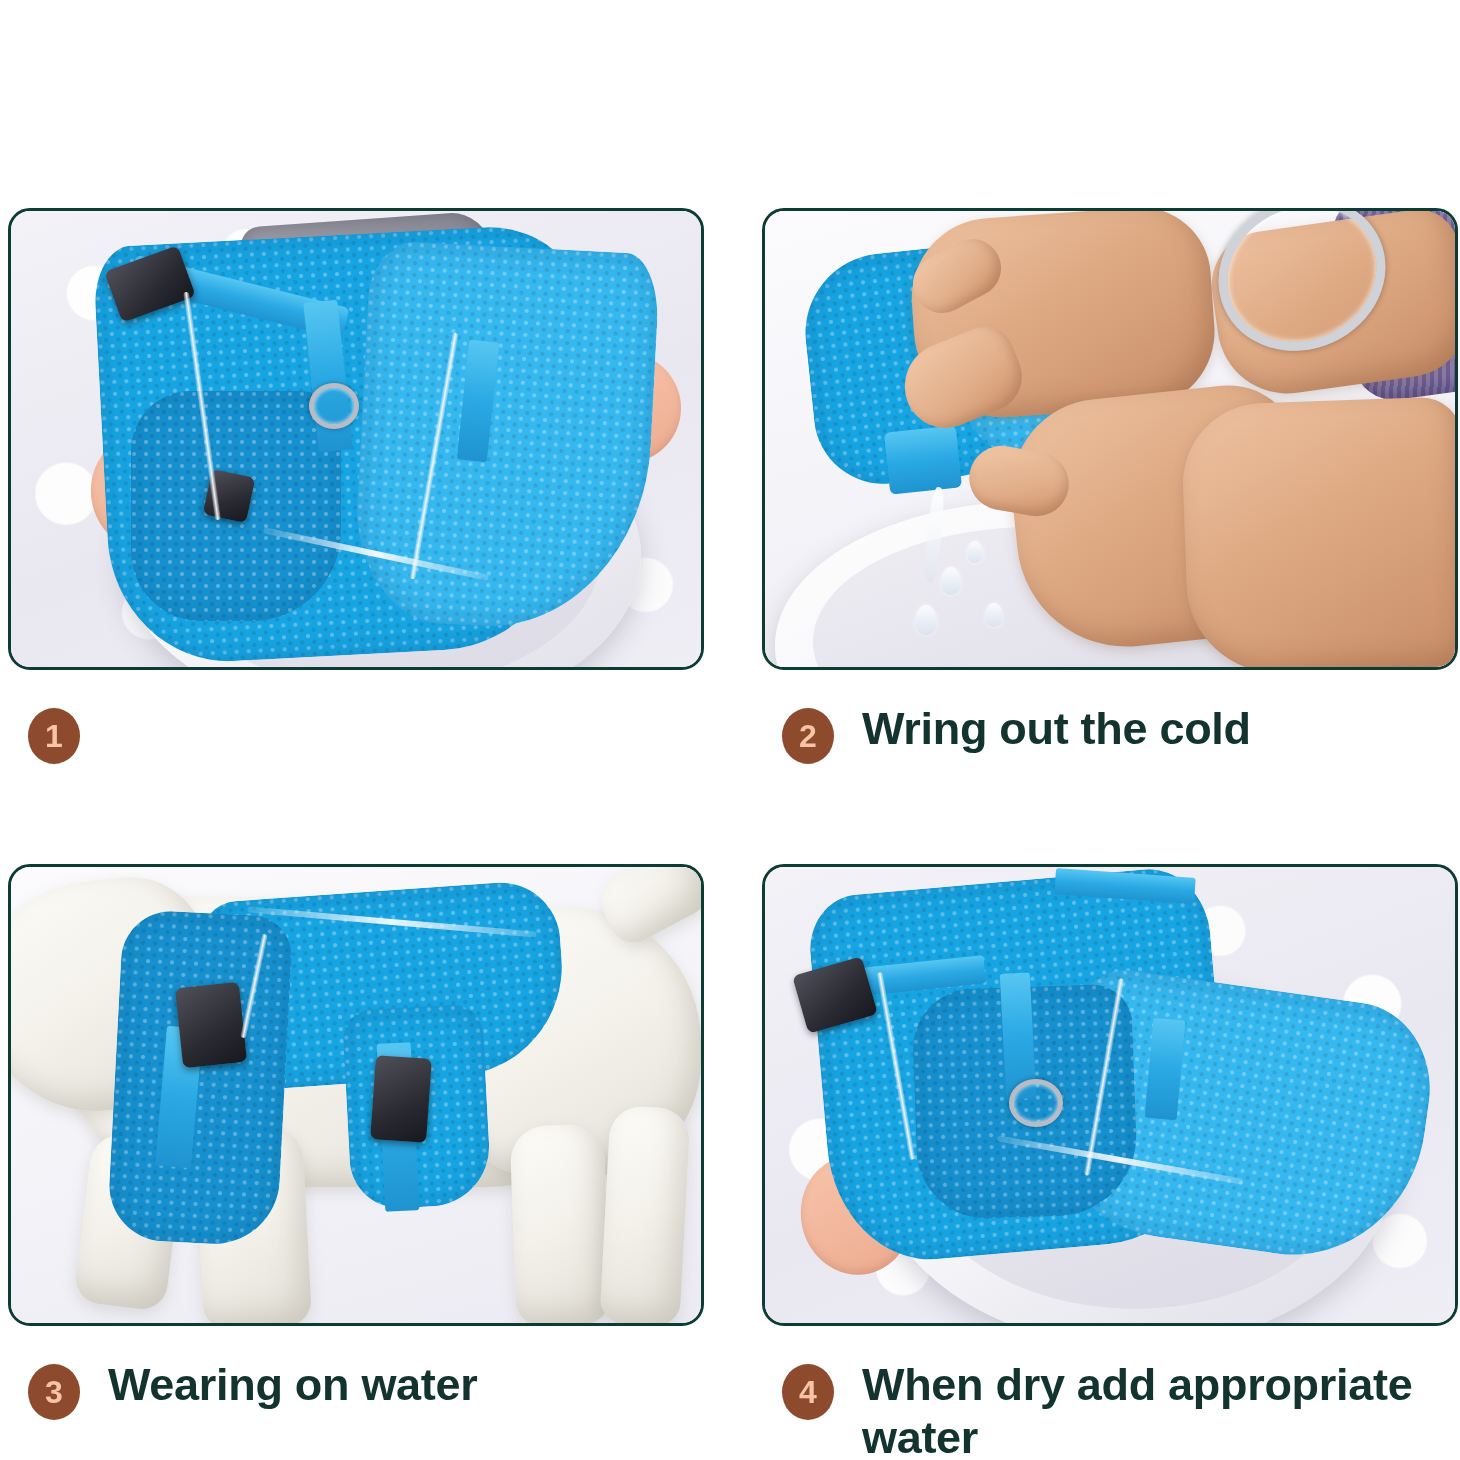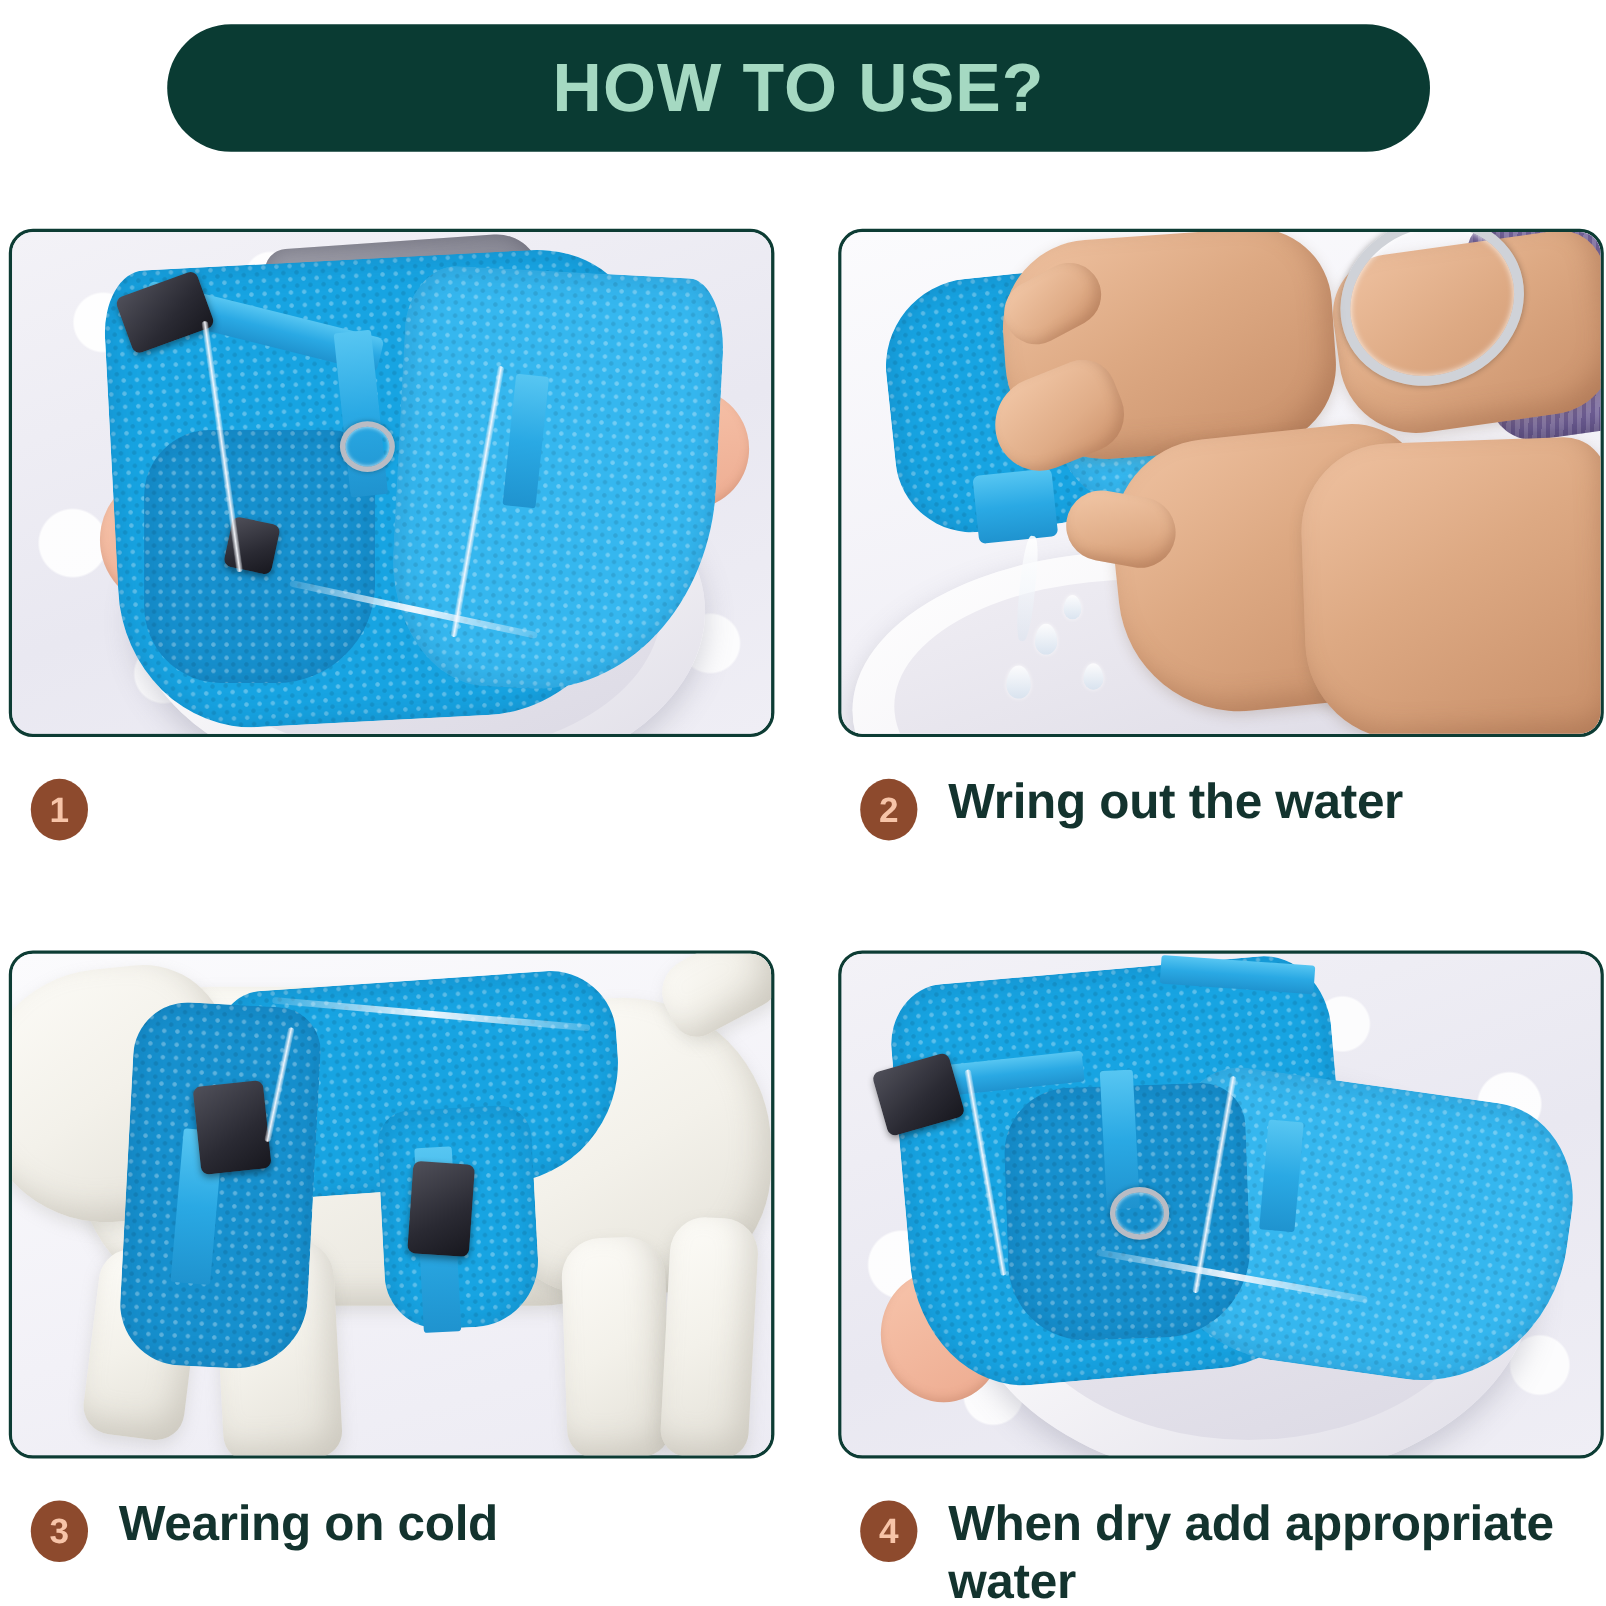--- a/index.html
+++ b/index.html
@@ -217,23 +217,20 @@
     position: absolute;
     background: linear-gradient(150deg, #fdfcf8 0%, #f3f1ea 50%, #e2dfd6 100%);
     box-shadow: inset -10px -12px 26px rgba(180,176,165,.45), 0 6px 14px rgba(160,158,150,.25);
   }
 </style>
 </head>
 <body>
 
 <div class="page">
 
-  <div class="header-banner">
-    <div class="header-title">HOW TO USE?</div>
-  </div>
 
   <div class="steps-grid">
 
     <div class="step-cell cell-r1c1">
       <div class="photo-frame">
         <div class="scene">
           <div class="bg-bubble"></div>
 
           <div class="basin" style="left:110px; top:180px; width:520px; height:330px;"></div>
           <div class="basin-inner" style="left:150px; top:208px; width:440px; height:270px;"></div>
@@ -296,21 +293,21 @@
 
           <div class="water-stream" style="left:162px; top:276px; width:14px; height:96px; transform:rotate(6deg);"></div>
           <div class="water-drop" style="left:176px; top:356px; width:20px; height:28px;"></div>
           <div class="water-drop" style="left:202px; top:330px; width:16px; height:22px;"></div>
           <div class="water-drop" style="left:150px; top:394px; width:22px; height:30px;"></div>
           <div class="water-drop" style="left:220px; top:392px; width:18px; height:24px;"></div>
         </div>
       </div>
       <div class="caption-row">
         <div class="step-badge">2</div>
-        <div class="caption-text">Wring out the water</div>
+        <div class="caption-text">Wring out the cold</div>
       </div>
     </div>
 
     <div class="step-cell cell-r2c1">
       <div class="photo-frame">
         <div class="scene">
           <div class="bg-plain-white"></div>
 
           <div class="dog-part" style="left:60px; top:30px; width:530px; height:290px; border-radius:120px 150px 110px 130px;"></div>
           <div class="dog-part" style="left:-30px; top:14px; width:230px; height:230px; border-radius:120px 80px 90px 120px; transform:rotate(-6deg);"></div>
@@ -330,21 +327,21 @@
           <div class="buckle" style="left:168px; top:118px; width:64px; height:80px; transform:rotate(-6deg);"></div>
           <div class="strap" style="left:370px; top:176px; width:34px; height:168px; transform:rotate(-3deg);"></div>
           <div class="buckle" style="left:362px; top:190px; width:56px; height:84px; transform:rotate(4deg);"></div>
 
           <div class="reflect-line" style="left:236px; top:52px; width:290px; height:6px; transform:rotate(5deg);"></div>
           <div class="reflect-line" style="left:240px; top:66px; width:6px; height:106px; transform:rotate(12deg);"></div>
         </div>
       </div>
       <div class="caption-row">
         <div class="step-badge">3</div>
-        <div class="caption-text">Wearing on cold</div>
+        <div class="caption-text">Wearing on water</div>
       </div>
     </div>
 
     <div class="step-cell cell-r2c2">
       <div class="photo-frame">
         <div class="scene">
           <div class="bg-bubble"></div>
 
           <div class="basin" style="left:110px; top:110px; width:520px; height:370px;"></div>
           <div class="basin-inner" style="left:150px; top:142px; width:440px; height:300px;"></div>

